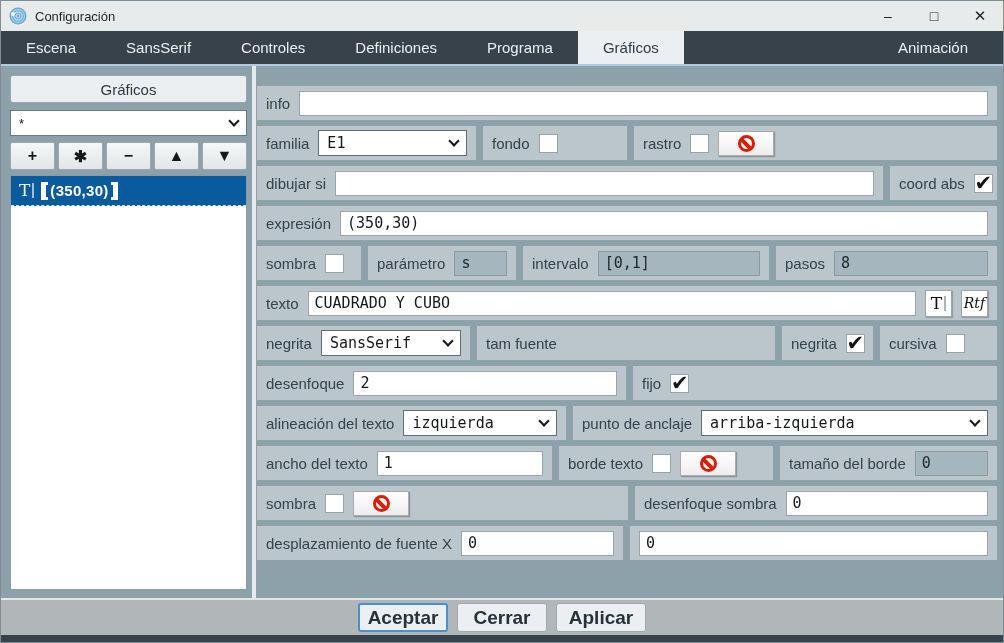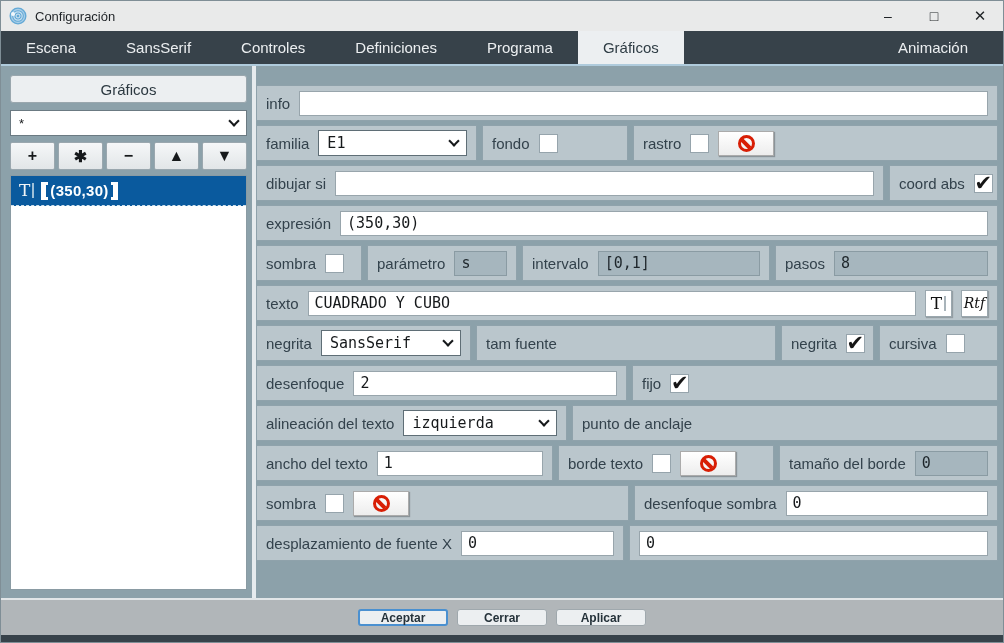--- a/index.html
+++ b/index.html
@@ -58,21 +58,21 @@
   .noentry-btn { width:56px; height:25px; background:linear-gradient(#FFFFFF,#EDEDED); border:1px solid #ABABAB; box-shadow:1px 1px 1px rgba(0,0,0,.25); display:flex; align-items:center; justify-content:center; cursor:default; flex:0 0 auto; }
   .noentry { width:17px; height:17px; border:3.5px solid #D81E05; border-radius:50%; position:relative; }
   .noentry::after { content:""; position:absolute; left:-1px; top:4px; width:12px; height:3.5px; background:#D81E05; transform:rotate(45deg); }
   .mini-btn { width:27px; height:27px; background:#fff; border:1px solid #9AA7AE; box-shadow:1px 1px 1px rgba(0,0,0,.2); display:flex; align-items:center; justify-content:center; flex:0 0 auto; cursor:default; }
   .mini-btn .t { font-family:"DejaVu Serif", serif; font-size:17px; color:#111; line-height:1; }
   .mini-btn .caret { width:2px; height:15px; background:#A9B4BA; margin-left:2px; }
   .mini-btn .rtf { font-family:"DejaVu Serif", serif; font-style:italic; font-size:14px; color:#111; }
 
   
   .footer { height:37px; flex:0 0 auto; background:#B1B6B9; border-top:2px solid #E2E6E8; display:flex; align-items:center; justify-content:center; gap:9px; }
-  .f-btn { width:90px; height:17px; background:#ECEFF1; border:1px solid #9FA8AD; border-radius:3px; font-size:12px; font-weight:700; color:#25323A; display:flex; align-items:center; justify-content:center; cursor:default; }
+  .f-btn { width:90px; height:29px; background:#ECEFF1; border:1px solid #9FA8AD; border-radius:3px; font-size:19px; font-weight:700; color:#25323A; display:flex; align-items:center; justify-content:center; cursor:default; }
   .f-btn.focused { border:2px solid #4A90D0; }
   .bottom-strip { height:7px; flex:0 0 auto; background:#37424A; }
 </style>
 </head>
 <body>
 
 <div id="window">
 
   <div class="titlebar">
     <svg class="app-icon" viewBox="0 0 18 18">
@@ -247,20 +247,24 @@
       <div class="row">
         <div class="cell" style="flex:0 0 311px">
           <span class="lab">alineación del texto</span>
           <div class="dropdown">
             <span class="dval">izquierda</span>
             <span class="chev"></span>
           </div>
         </div>
         <div class="cell grow">
           <span class="lab">punto de anclaje</span>
+          <div class="dropdown">
+            <span class="dval">arriba-izquierda</span>
+            <span class="chev"></span>
+          </div>
         </div>
       </div>
 
       <div class="row">
         <div class="cell" style="flex:0 0 297px">
           <span class="lab">ancho del texto</span>
           <input class="tinput" value="1" style="">
         </div>
         <div class="cell" style="flex:0 0 216px">
           <span class="lab">borde texto</span>

